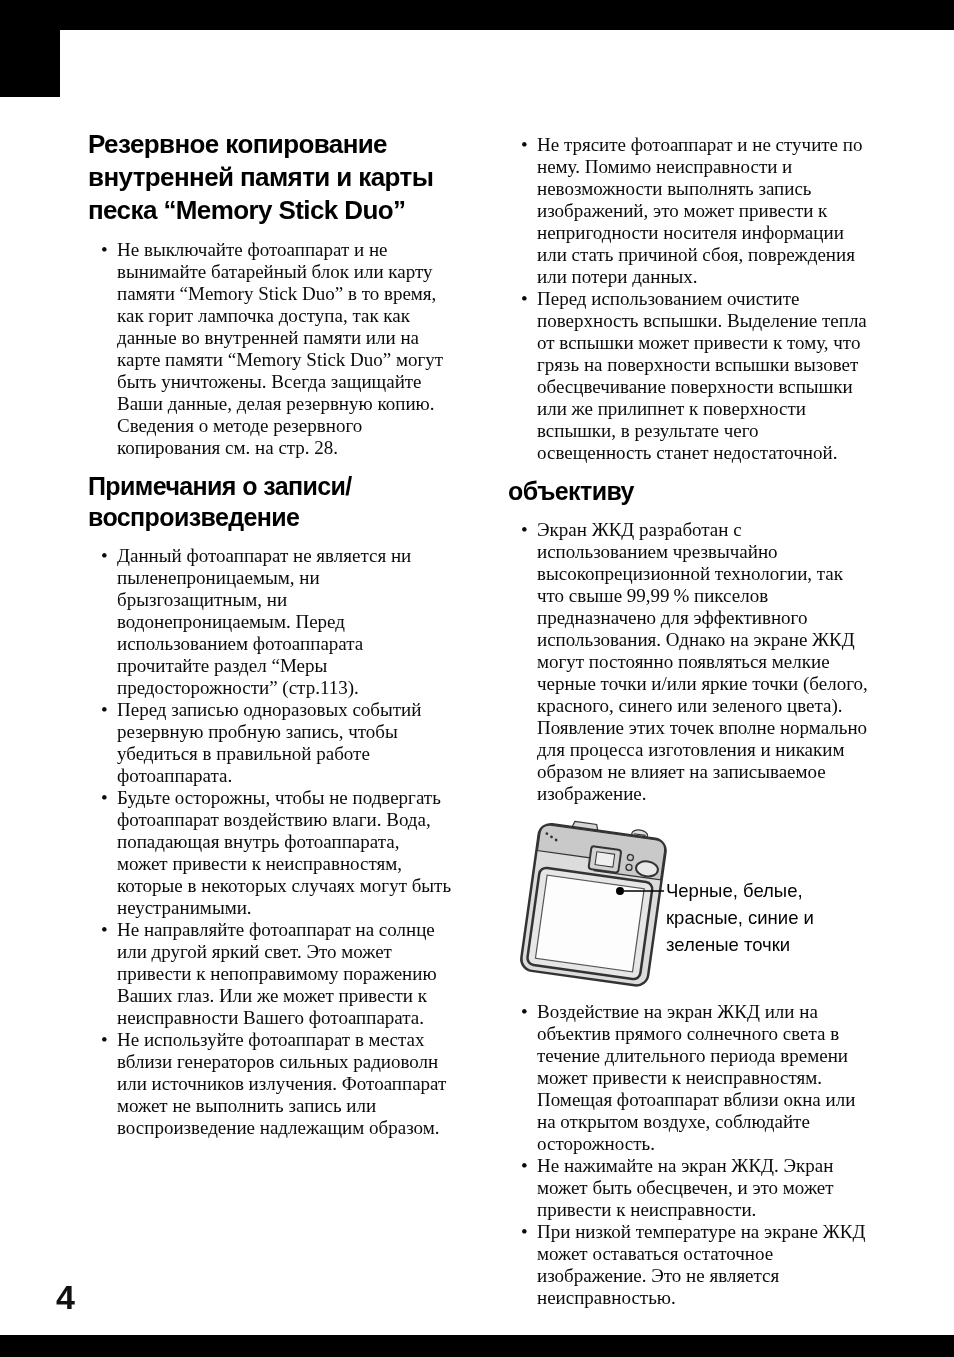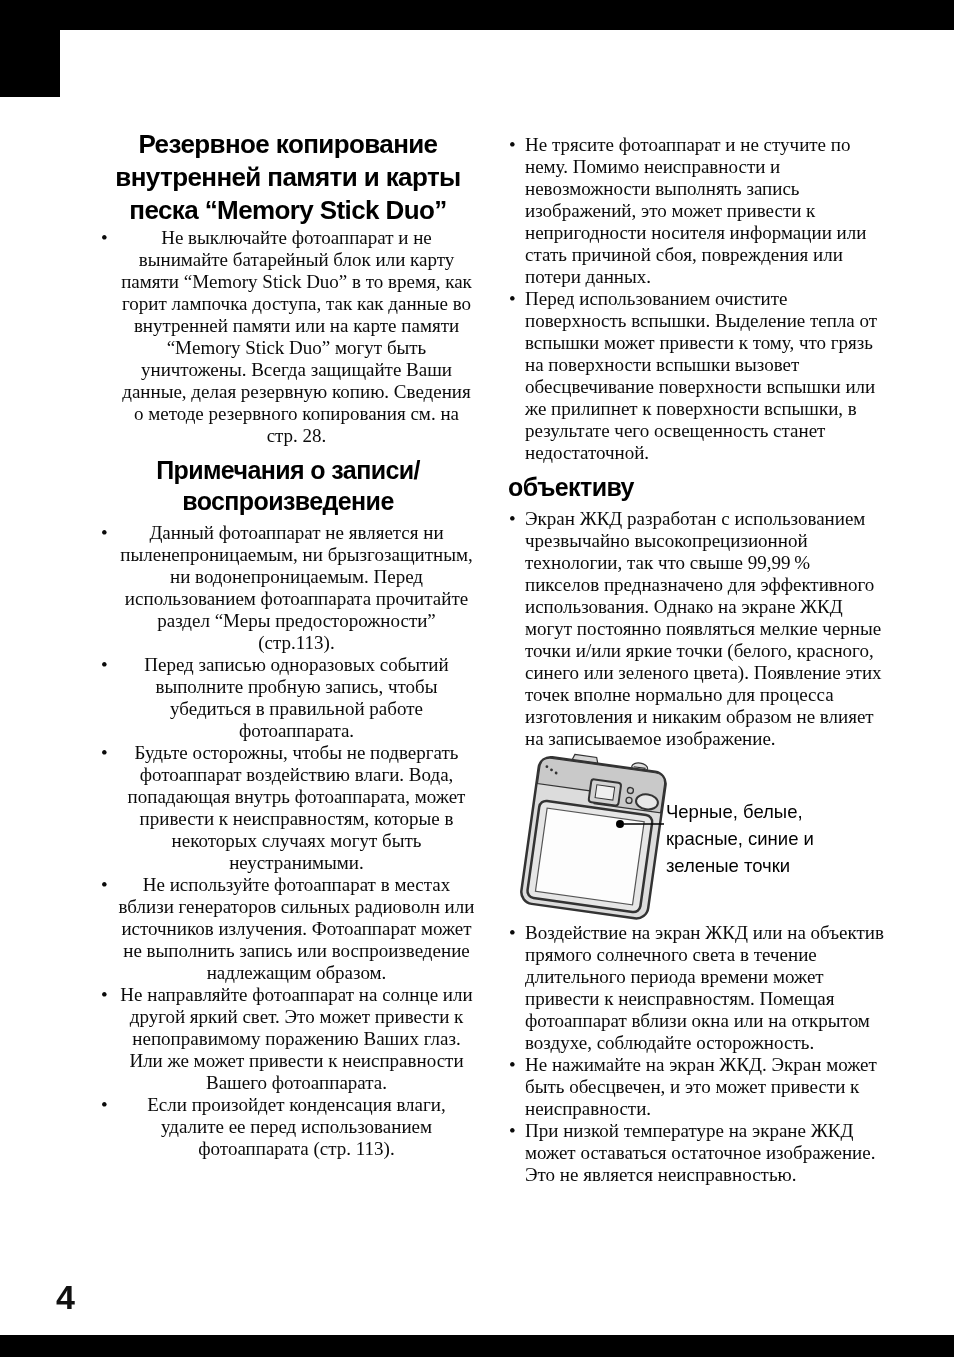--- a/index.html
+++ b/index.html
@@ -13,58 +13,58 @@
   }
   .top-bar    { position:absolute; left:0; top:0; width:954px; height:30px; background:#000; }
   .section-tab{ position:absolute; left:0; top:0; width:60px; height:97px; background:#000; }
   .bottom-bar { position:absolute; left:0; bottom:0; width:954px; height:22px; background:#000; }
   .page-number{
     position:absolute; left:56px; top:1280px;
     font-family:"Liberation Sans", sans-serif;
     font-weight:bold; font-size:34px; line-height:34px; color:#111;
   }
   .col { position:absolute; top:128px; width:376px; }
-  .col-left  { left:100px;text-align:center;  }
+  .col-left  { left:88px;  }
   .col-right { left:508px; }
 
   h1.doc-title {
     margin:0; padding:0;
     font-family:"Liberation Sans", sans-serif;
     font-weight:bold; font-size:26px; line-height:33px;
     letter-spacing:-0.6px; color:#000;
   }
   h2.section-title {
     margin:8px 0 5px 0; padding:0;
     font-family:"Liberation Sans", sans-serif;
     font-weight:bold; font-size:25px; line-height:31px;
     letter-spacing:-0.6px; color:#000;
   }
   .tl { display:block; }
 
   ul.bullets {
-    list-style:none; margin:0; padding:0;
+    list-style:none; margin:12px; padding:0;
     font-size:19px; line-height:22px;
   }
   ul.bullets.first-right { margin-top:6px; }
   ul.bullets li {
     position:relative; padding-left:17px; margin:0;
   }
   ul.bullets li::before {
     content:"\2022";
     position:absolute; left:1px; top:0;
   }
 
   .camera-figure {
     position:relative;
     width:376px; height:172px;
     margin:0;
   }
   .camera-figure svg { position:absolute; left:0; top:0; }
   .figure-callout {
-    position:absolute; left:158px; top:48px;
+    position:absolute; left:158px; top:60px;
     font-family:"Liberation Sans", sans-serif;
     font-size:18.5px; line-height:27px; color:#000;
   }
   .figure-callout span { display:block; }
 </style>
 </head>
 <body>
 
 <div class="page">
 
@@ -80,25 +80,24 @@
     <ul class="bullets">
       <li>Не выключайте фотоаппарат и не вынимайте батарейный блок или карту памяти “Memory Stick Duo” в то время, как горит лампочка доступа, так как данные во внутренней памяти или на карте памяти “Memory Stick Duo” могут быть уничтожены. Всегда защищайте Ваши данные, делая резервную копию. Сведения о методе резервного копирования см. на стр. 28.</li>
     </ul>
 
     <h2 class="section-title">
       <span class="tl">Примечания о записи/</span>
       <span class="tl">воспроизведение</span>
     </h2>
     <ul class="bullets">
       <li>Данный фотоаппарат не является ни пыленепроницаемым, ни брызгозащитным, ни водонепроницаемым. Перед использованием фотоаппарата прочитайте раздел “Меры предосторожности” (стр.113).</li>
-      <li>Перед записью одноразовых событий выполните пробную запись, чтобы убедиться в правильной работе фотоаппарата.</li>
+      <li>Перед записью одноразовых событий резервную пробную запись, чтобы убедиться в правильной работе фотоаппарата.</li>
       <li>Будьте осторожны, чтобы не подвергать фотоаппарат воздействию влаги. Вода, попадающая внутрь фотоаппарата, может привести к неисправностям, которые в некоторых случаях могут быть неустранимыми.</li>
+      <li>Не направляйте фотоаппарат на солнце или другой яркий свет. Это может привести к непоправимому поражению Ваших глаз. Или же может привести к неисправности Вашего фотоаппарата.</li>
       <li>Не используйте фотоаппарат в местах вблизи генераторов сильных радиоволн или источников излучения. Фотоаппарат может не выполнить запись или воспроизведение надлежащим образом.</li>
-      <li>Не направляйте фотоаппарат на солнце или другой яркий свет. Это может привести к непоправимому поражению Ваших глаз. Или же может привести к неисправности Вашего фотоаппарата.</li>
-      <li>Если произойдет конденсация влаги, удалите ее перед использованием фотоаппарата (стр. 113).</li>
     </ul>
   </div>
 
   <div class="col col-right">
     <ul class="bullets first-right">
       <li>Не трясите фотоаппарат и не стучите по нему. Помимо неисправности и невозможности выполнять запись изображений, это может привести к непригодности носителя информации или стать причиной сбоя, повреждения или потери данных.</li>
       <li>Перед использованием очистите поверхность вспышки. Выделение тепла от вспышки может привести к тому, что грязь на поверхности вспышки вызовет обесцвечивание поверхности вспышки или же прилипнет к поверхности вспышки, в результате чего освещенность станет недостаточной.</li>
     </ul>
 
     <h2 class="section-title">

